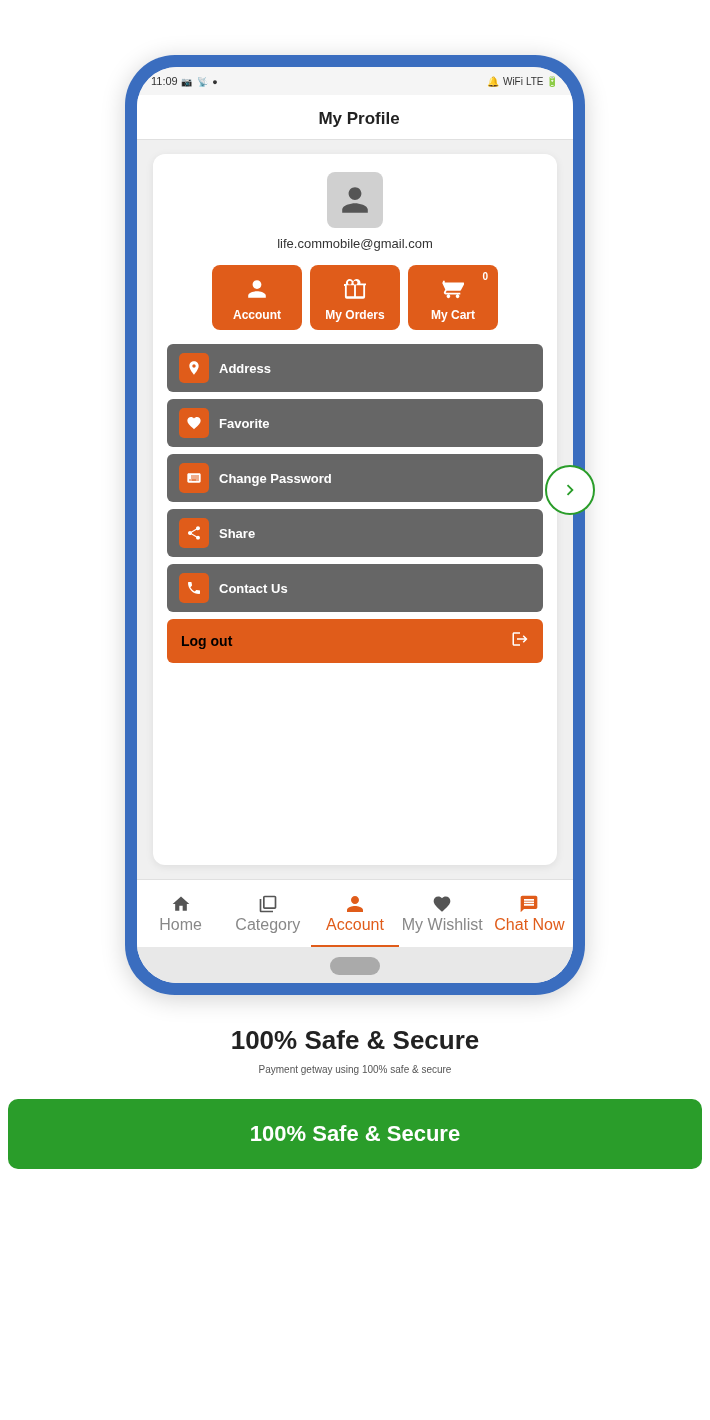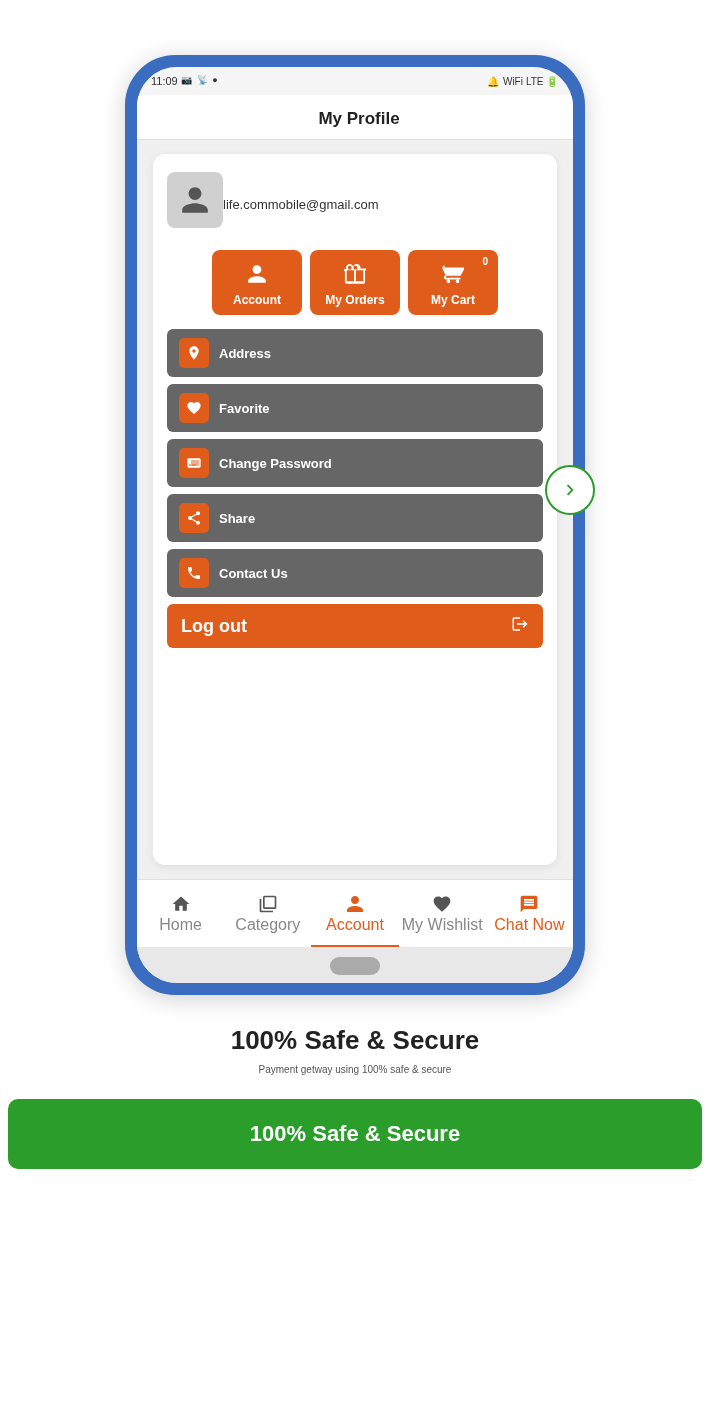--- a/index.html
+++ b/index.html
@@ -40,21 +40,21 @@
       background: #f5f5f5;
       height: 28px;
       display: flex;
       align-items: center;
       justify-content: space-between;
       padding: 0 14px;
       font-size: 11px;
       color: #333;
       flex-shrink: 0;
     }
-    .status-left { display: flex; align-items: flex-start; gap: 4px; }
+    .status-left { display: flex; align-items: flex-end; gap: 4px; }
     .status-right { display: flex; align-items: center; gap: 3px; font-size: 10px; }
 
     
     .screen-content {
       flex: 1;
       background: #f0f0f0;
       display: flex;
       flex-direction: column;
       overflow: hidden;
     }
@@ -79,21 +79,21 @@
       border-radius: 12px;
       padding: 18px 14px;
       box-shadow: 0 2px 8px rgba(0,0,0,0.08);
       flex: 1;
       overflow-y: auto;
     }
 
     
     .avatar-section {
       display: flex;
-      flex-direction: row;
+      flex-direction: column;
       align-items: center;
       margin-bottom: 14px;
     }
     .avatar-box {
       width: 56px;
       height: 56px;
       background: #d0d0d0;
       border-radius: 8px;
       display: flex;
       align-items: center;
@@ -182,22 +182,22 @@
       display: flex;
       align-items: center;
       justify-content: space-between;
       background: #e05c1a;
       border-radius: 6px;
       margin-top: 2px;
       padding: 11px 14px;
       cursor: pointer;
     }
     .logout-label {
-      font-size: 18px;
-      color: #ffffff;
+      font-size: 14px;
+      color: #000000;
       font-weight: bold;
     }
     .logout-icon svg { fill: #fff; width: 18px; height: 18px; }
 
     
     .bottom-nav {
       background: #fff;
       height: 68px;
       display: flex;
       align-items: center;

